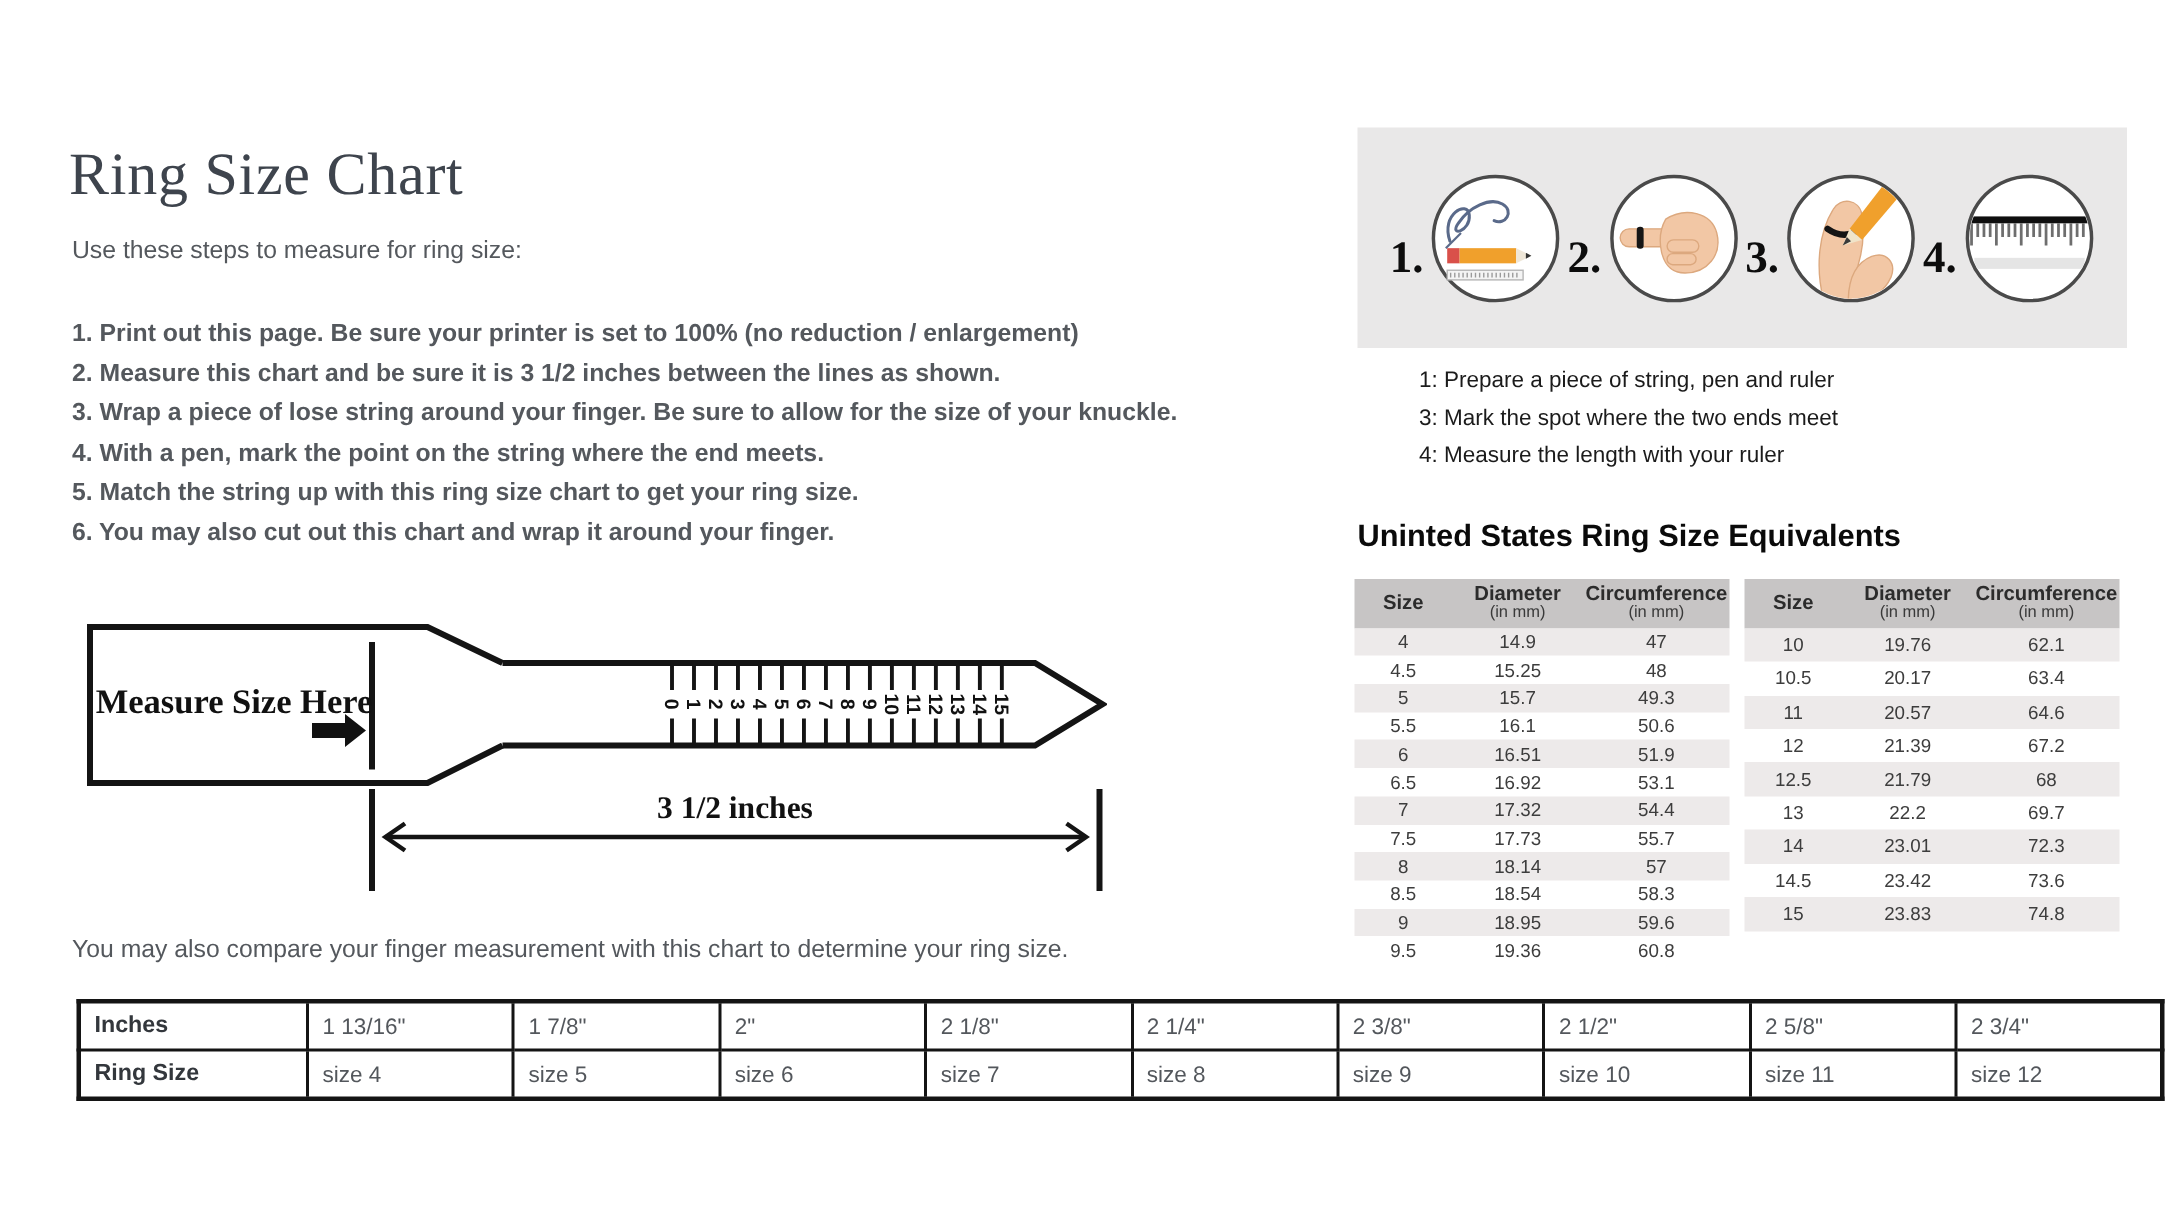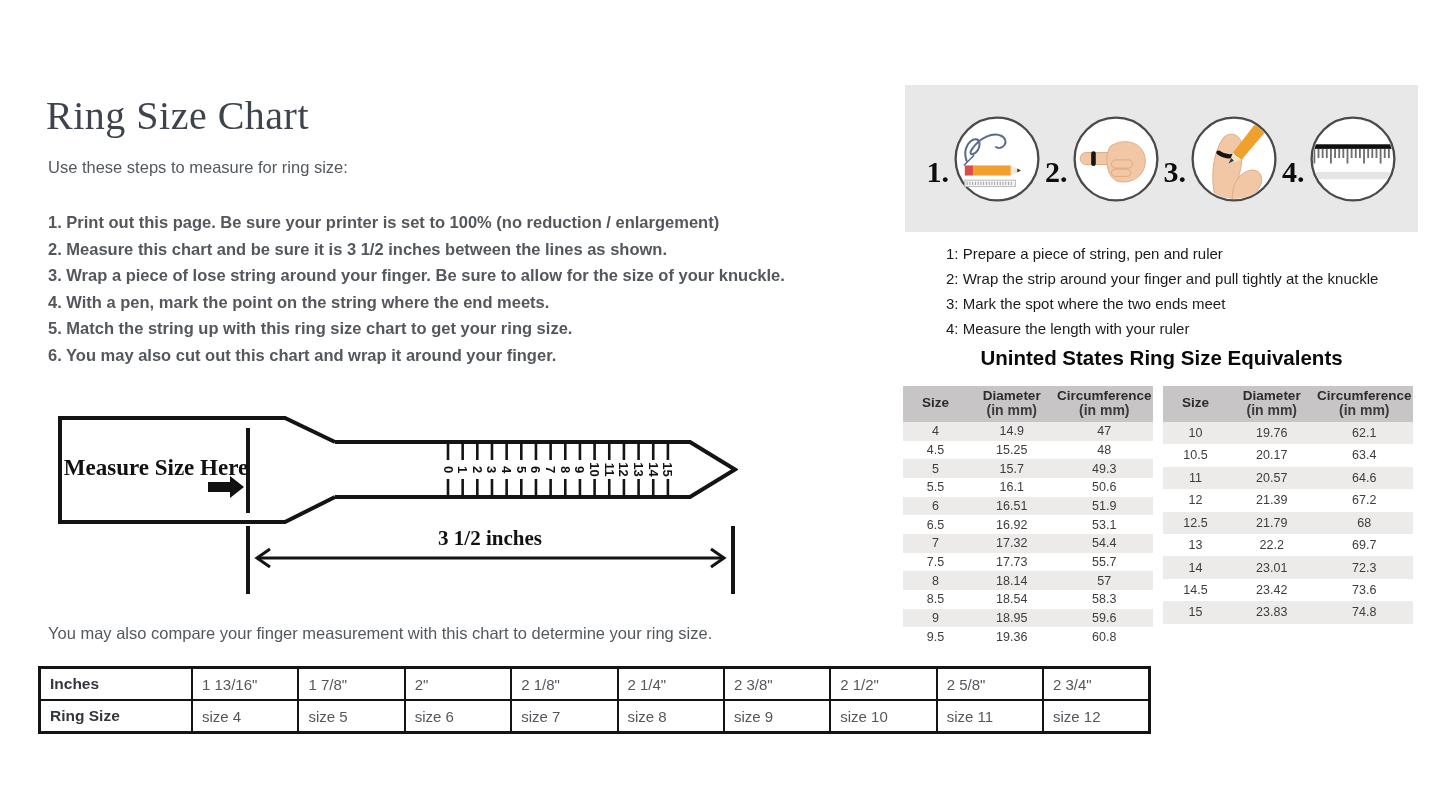--- a/index.html
+++ b/index.html
@@ -27,35 +27,35 @@
 
   
   .howto-title{position:absolute;left:905px;top:38px;width:513px;margin:0;text-align:center;
                font-size:23px;font-weight:700;color:#0a0a0a;}
   .illus-box{position:absolute;left:905px;top:85px;width:513px;height:147px;
              background:var(--illus-box-bg);display:flex;align-items:center;justify-content:center;}
   .illus-step{display:flex;align-items:flex-end;}
   .illus-num{font-family:"Liberation Serif",serif;font-weight:700;font-size:30px;color:#0d0d0d;
              padding:0 2px 16px 2px;}
   .instructions{position:absolute;left:902px;top:241px;font-size:15px;line-height:25px;color:#1b1b1b;margin-left:44px;}
-  .equiv-title{position:absolute;left:905px;top:346px;width:513px;margin:0;text-align:center;
+  .equiv-title{position:absolute;left:905px;top:346px;width:513px;margin:0;text-align:left;
                font-size:20.5px;font-weight:700;color:#0a0a0a;}
 
   
   .tables-wrap{position:absolute;left:903px;top:386px;display:flex;gap:10px;}
   table.size-table{width:250px;border-collapse:collapse;table-layout:fixed;}
   table.size-table th{background:var(--table-header-bg);font-size:13.5px;color:#2c2c2c;
                       padding:3px 0 4px;line-height:1.05;font-weight:700;}
-  table.size-table .unit{display:block;font-size:14px;font-weight:700;color:#3a3a3a;}
+  table.size-table .unit{display:block;font-size:11px;font-weight:400;color:#3a3a3a;}
   table.size-table td{font-size:12.5px;color:#3d3d3d;text-align:center;height:18.7px;padding:0;}
   table.size-table tbody tr:nth-child(odd){background:var(--row-alt-bg);}
   table.size-table col.c1{width:26%;} table.size-table col.c2{width:35%;} table.size-table col.c3{width:39%;}
 
   
-  table.conversion{position:absolute;left:38px;top:666px;width:1113px;
+  table.conversion{position:absolute;left:51px;top:666px;width:1392px;
                    border-collapse:collapse;table-layout:fixed;border:3px solid var(--line-black);}
   table.conversion th,table.conversion td{border:2.5px solid var(--line-black);height:30px;
                    padding:0 0 0 9px;text-align:left;font-size:15.5px;}
   table.conversion th{font-weight:700;color:#33373c;width:141px;}
   table.conversion td{font-weight:400;color:#53575c;font-size:15px;}
 </style>
 </head>
 <body>
 
 <div class="page">
@@ -202,21 +202,20 @@
           <rect x="2" y="34" width="96" height="5" fill="#0f0f0f"></rect>
           <path d="M8,39 V55 M12.5,39 V49 M17,39 V49 M21.5,39 V49 M26,39 V55 M30.5,39 V49 M35,39 V49 M39.5,39 V49 M44,39 V55 M48.5,39 V49 M53,39 V49 M57.5,39 V49 M62,39 V55 M66.5,39 V49 M71,39 V49 M75.5,39 V49 M80,39 V55 M84.5,39 V49 M89,39 V49" stroke="#6e6e6e" stroke-width="2" fill="none"></path>
           <rect x="10" y="64" width="80" height="8" fill="#e5e5e5"></rect>
         </g>
       </svg>
     </div>
   </div>
 
   <div class="instructions" id="right-instructions">
       <div>1: Prepare a piece of string, pen and ruler</div>
-      <div>2: Wrap the strip around your finger and pull tightly at the knuckle</div>
       <div>3: Mark the spot where the two ends meet</div>
       <div>4: Measure the length with your ruler</div>
     </div>
 
   <h3 class="equiv-title">Uninted States Ring Size Equivalents</h3>
 
   <div class="tables-wrap">
     <table class="size-table" id="size-table-left">
       <colgroup>
           <col class="c1">

